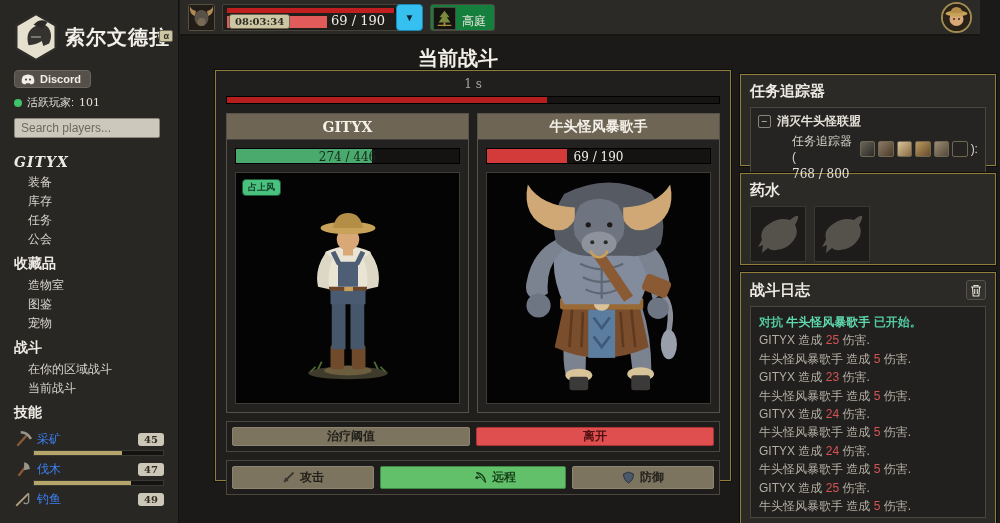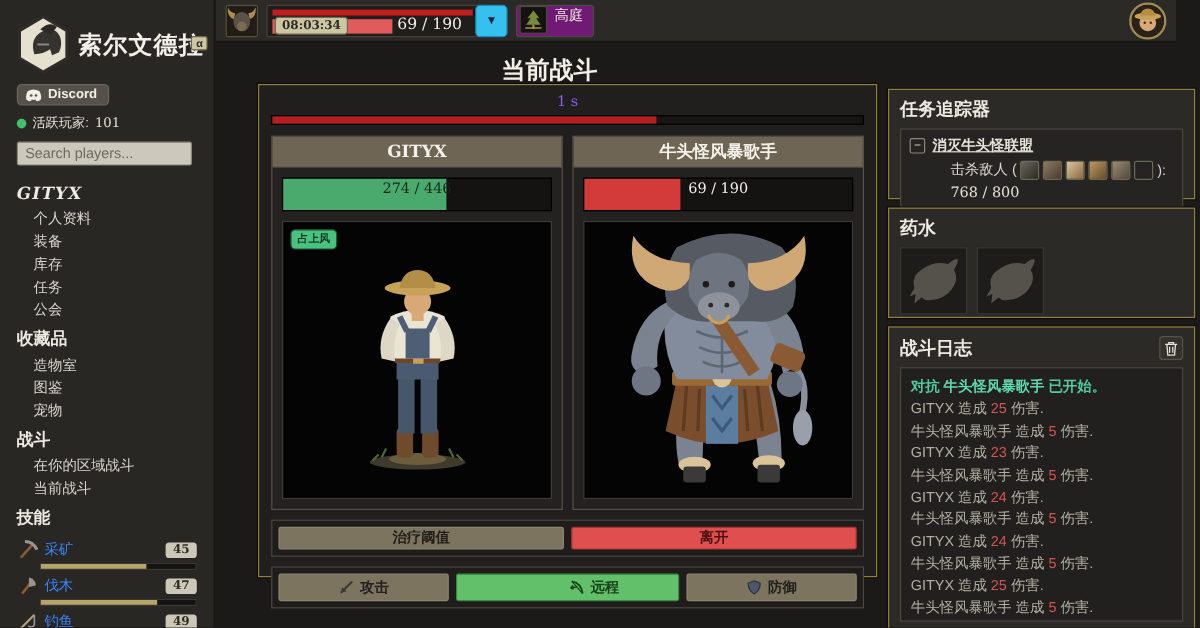--- a/index.html
+++ b/index.html
@@ -58,42 +58,42 @@
   .status-hp-track { position:absolute; left:4px; right:4px; top:11px; height:12px; background:#1f1e1b; }
   .status-hp-fill { height:100%; background:#e25b5b; }
   .timer-badge { position:absolute; left:6px; top:9px; background:#cdc6a4; border:1px solid #6e6850;
     border-radius:3px; font-size:10px; font-weight:bold; color:#2e2c24; padding:1px 5px;
     font-family:"DejaVu Serif", serif; }
   .status-hp-text { position:absolute; left:108px; top:8px; color:#f2efe8; font-size:13px;
     font-family:"DejaVu Serif", serif; }
   .dropdown-btn { position:absolute; left:216px; top:4px; width:27px; height:27px;
     background:#35c0f0; border:1px solid #1a89b4; border-radius:4px; color:#123; 
     display:flex; align-items:center; justify-content:center; font-size:10px; cursor:pointer; }
-  .location-btn { position:absolute; left:250px; top:4px; height:27px; display:flex; align-items:flex-start;
-    gap:6px; padding:0 8px 0 2px; background:#701a75; border:1px solid #4c4940; border-radius:3px;
+  .location-btn { position:absolute; left:250px; top:4px; height:27px; display:flex; align-items:flex-end;
+    gap:6px; padding:0 8px 0 2px; background:#15803d; border:1px solid #4c4940; border-radius:3px;
     color:#e8e4da; font-size:12px; cursor:pointer; }
   .crest { width:23px; height:23px; background:#15130f; border:1px solid #4c4940; border-radius:2px; }
   .profile-avatar { position:absolute; right:8px; top:2px; width:31px; height:31px; border-radius:50%;
     border:2px solid #a08c52; background:#241f18; overflow:hidden; cursor:pointer; }
 
   
   .main-col { position:absolute; left:180px; top:36px; width:556px; height:487px; }
   .page-title { text-align:center; font-size:20px; font-weight:bold; color:#f2efe8; margin-top:9px; }
   .battle-panel { position:absolute; left:35px; top:34px; width:516px; height:411px;
     background:#201f1d; border:1px solid #8f7f3a; box-shadow:0 0 0 1px #0e0d0b; padding:6px 10px; }
-  .turn-timer-label { text-align:center; font-size:12px; color:#8b5cf6; font-family:"DejaVu Serif", serif; }
+  .turn-timer-label { text-align:center; font-size:12px; color:#a3a3a3; font-family:"DejaVu Serif", serif; }
   .turn-timer-track { margin-top:5px; height:8px; background:#161514; border:1px solid #000; }
   .turn-timer-fill { height:100%; background:#b71f1f; }
   .fighters { display:flex; gap:8px; margin-top:9px; }
   .fighter-card { flex:1; border:1px solid #55524a; background:#232220; }
   .fighter-header { height:26px; background:#6e6554; border-bottom:1px solid #44403a;
     display:flex; align-items:center; justify-content:center;
     font-family:"DejaVu Serif", serif; font-weight:bold; font-size:14px; color:#f4f1ea; }
   .hp-wrap { padding:8px 8px 0 8px; }
-  .hp-bar { position:relative; height:28px; background:#141311; border:1px solid #000; }
+  .hp-bar { position:relative; height:16px; background:#141311; border:1px solid #000; }
   .hp-fill { height:100%; }
   .hp-fill.green { background:#4aa96c; }
   .hp-fill.red { background:#d33b3b; }
   .hp-text { position:absolute; left:0; right:0; top:1px; text-align:center;
     font-family:"DejaVu Serif", serif; font-size:12px; }
   .hp-text.dark { color:#17291d; }
   .hp-text.light { color:#f2efe8; }
   .portrait-box { position:relative; margin:8px; height:232px; background:#040404; border:1px solid #3f3c35; }
   .portrait-box svg { position:absolute; left:50%; top:50%; transform:translate(-50%,-50%); }
   .advantage-badge { position:absolute; left:6px; top:6px; z-index:2; background:#49c17f;
@@ -110,21 +110,21 @@
 
   
   .right-col { position:absolute; left:740px; top:36px; width:256px; }
   .panel { border:1px solid #8f7f3a; box-shadow:0 0 0 1px #0e0d0b; background:#2b2a27; padding:7px 9px; }
   .panel-title { font-size:15px; font-weight:bold; color:#eceae2; }
   .quest-panel { margin-top:38px; height:92px; }
   .quest-box { margin-top:6px; border:1px solid #4a473f; background:#252422; padding:5px 7px; }
   .quest-row1 { display:flex; align-items:center; gap:6px; }
   .collapse-box { width:13px; height:13px; border:1px solid #8a8678; border-radius:2px; color:#d8d5cd;
     font-size:10px; line-height:11px; text-align:center; cursor:pointer; }
-  .quest-title { font-size:12px; font-weight:bold; color:#e4e1d8;text-decoration:underline; }
+  .quest-title { font-size:12px; font-weight:bold; color:#e4e1d8; }
   .quest-row2 { margin:3px 0 0 34px; display:flex; align-items:center; gap:3px; font-size:12px; color:#d8d5cd; }
   .q-ico { width:16px; height:16px; border:1px solid #6e6850; border-radius:2px; display:inline-block; }
   .q-ico:nth-of-type(1){ background:linear-gradient(135deg,#a8804a,#5a4028); }
   .q-ico:nth-of-type(2){ background:linear-gradient(135deg,#6a665e,#2b2925); }
   .q-ico:nth-of-type(3){ background:linear-gradient(135deg,#8a7a64,#4a3a2a); }
   .q-ico:nth-of-type(4){ background:linear-gradient(135deg,#d9c49a,#8a6a44); }
   .q-ico:nth-of-type(5){ background:linear-gradient(135deg,#b89a5e,#6a4a2c); }
   .q-ico:nth-of-type(6){ background:linear-gradient(135deg,#9a8c74,#54483a); }
   .quest-progress { margin:3px 0 0 34px; font-size:12px; color:#e4e1d8; font-family:"DejaVu Serif", serif; }
   .potions-panel { margin-top:7px; height:92px; }
@@ -165,21 +165,20 @@
   </div>
   <div class="players-row">
     <span class="online-dot"></span>
     <span>活跃玩家:</span>
     <span class="serif">101</span>
   </div>
   <input class="search-input" placeholder="Search players..." style="">
 
   <div class="nav">
     <div class="nav-header player-name">GITYX</div>
-    <div class="nav-item">个人资料</div>
     <div class="nav-item">装备</div>
     <div class="nav-item">库存</div>
     <div class="nav-item">任务</div>
     <div class="nav-item">公会</div>
 
     <div class="nav-header">收藏品</div>
     <div class="nav-item">造物室</div>
     <div class="nav-item">图鉴</div>
     <div class="nav-item">宠物</div>
 
@@ -404,21 +403,21 @@
   <div class="panel quest-panel">
     <div class="panel-title">任务追踪器</div>
     <div class="quest-box">
       <div class="quest-row1">
         <div class="collapse-box">
           <span>−</span>
         </div>
         <span class="quest-title">消灭牛头怪联盟</span>
       </div>
       <div class="quest-row2">
-        <span>击杀敌人 (</span>
+        <span>任务追踪器 (</span>
         <span class="q-ico"></span>
         <span class="q-ico"></span>
         <span class="q-ico"></span>
         <span class="q-ico"></span>
         <span class="q-ico"></span>
         <span class="q-ico"></span>
         <span>):</span>
       </div>
       <div class="quest-progress">768 / 800</div>
     </div>

